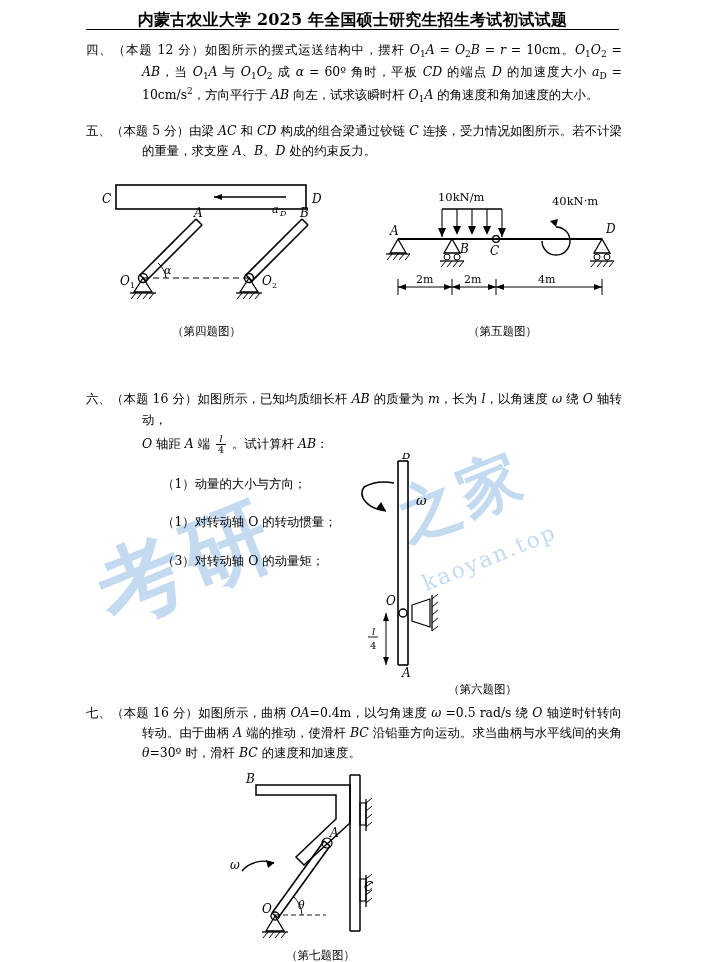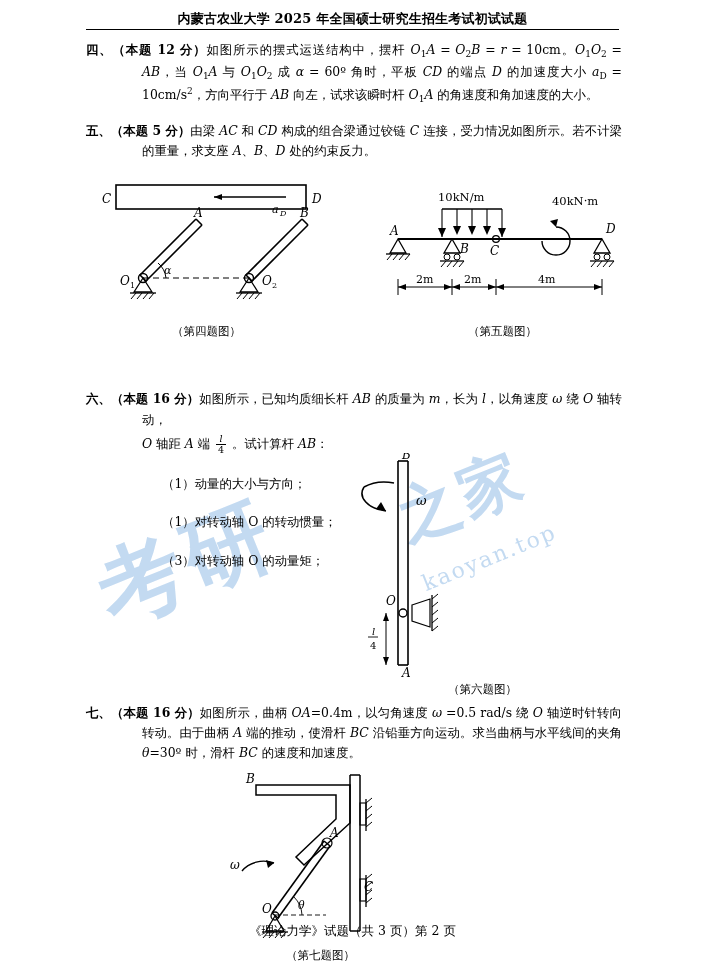--- a/index.html
+++ b/index.html
@@ -13,41 +13,41 @@
   }
   .page{
     position:relative;
     width:705px;height:962px;
     box-sizing:border-box;
   }
   .header{
     position:absolute;
     top:10px;left:0;right:0;
     text-align:center;
-    font-size:13px;
+    font-size:16px;
     font-weight:bold;
     letter-spacing:0.2px;
   }
   .header-rule{
     position:absolute;
     top:29px;left:86px;right:86px;
     border-top:1px solid #000;
   }
   .content{
     position:absolute;
     top:40px;left:86px;
     width:536px;
   }
   .q{
     font-size:12.4px;
     line-height:1.62;
     text-align:justify;
     margin-bottom:4px;
   }
-  .q b{font-weight:bold;}
+  .q b{font-weight:normal;}
   .ital{font-style:italic;}
   .hang{
     text-indent:0;
     padding-left:56px;
     text-indent:-56px;
   }
   .sub{
     padding-left:56px;
     font-size:12.4px;
     line-height:1.62;
@@ -364,14 +364,13 @@
           <line x1="280" y1="124" x2="286" y2="119"></line>
             <line x1="280" y1="132" x2="286" y2="127"></line>
         </g>
         <text x="278" y="120" font-size="12" font-family="DejaVu Serif" font-style="italic">C</text>
         <text x="200" y="188" font-size="11.5" font-family="DejaVu Serif">（第七题图）</text>
       </svg>
     </div>
 
   </div>
 
-  <div class="footer">《理论力学》试题（共 3 页）第 2 页</div>
 </div>
 
 </body></html>

